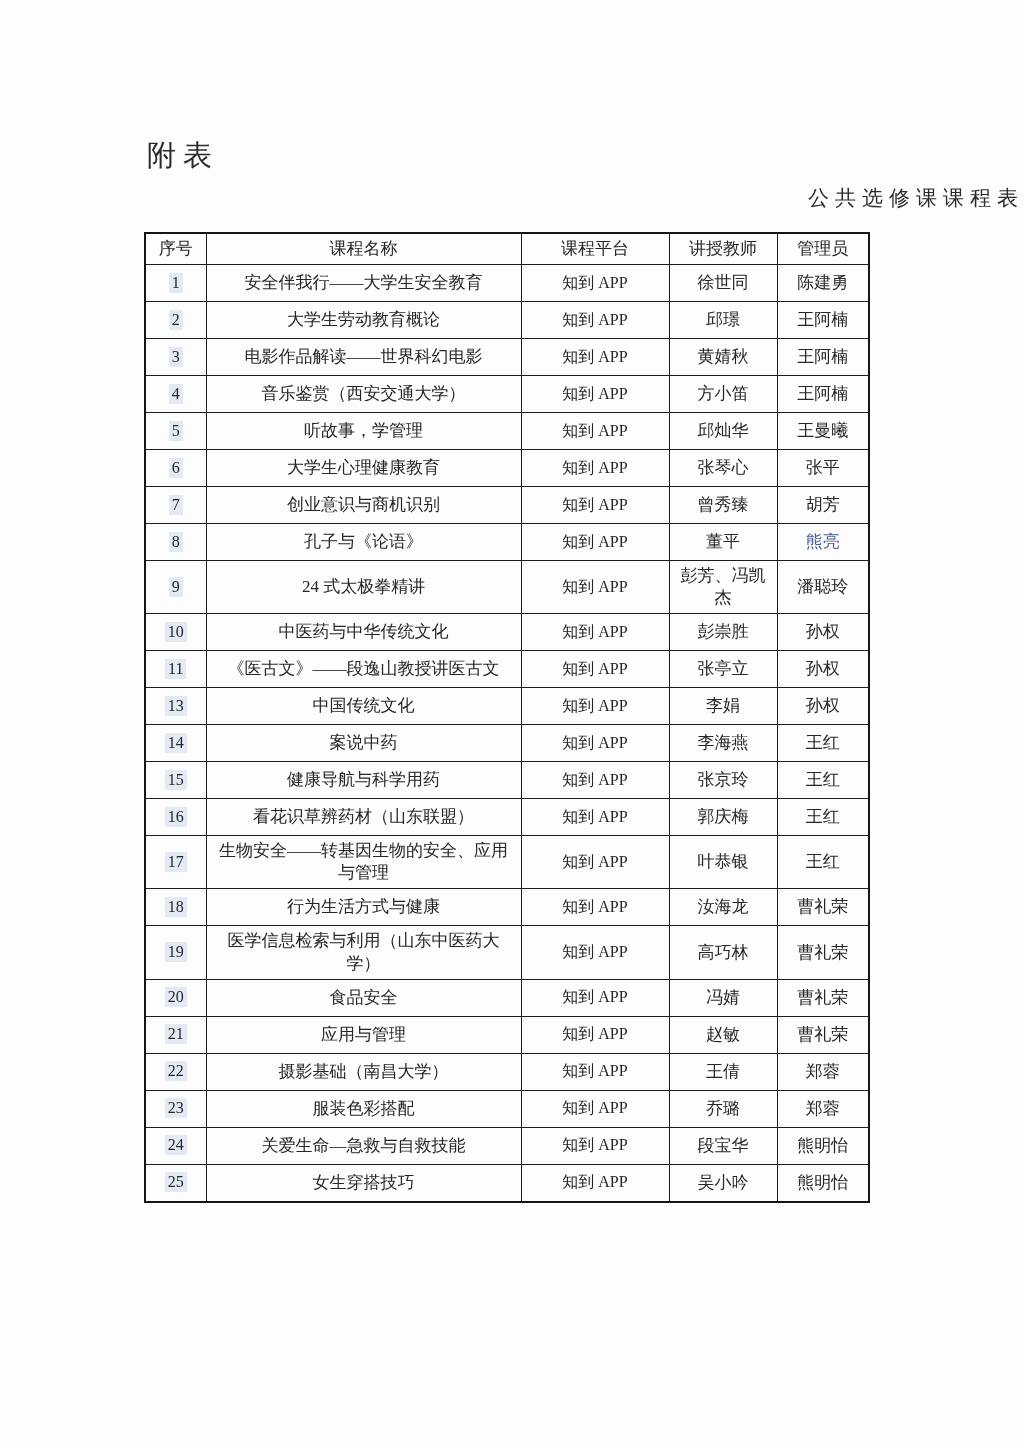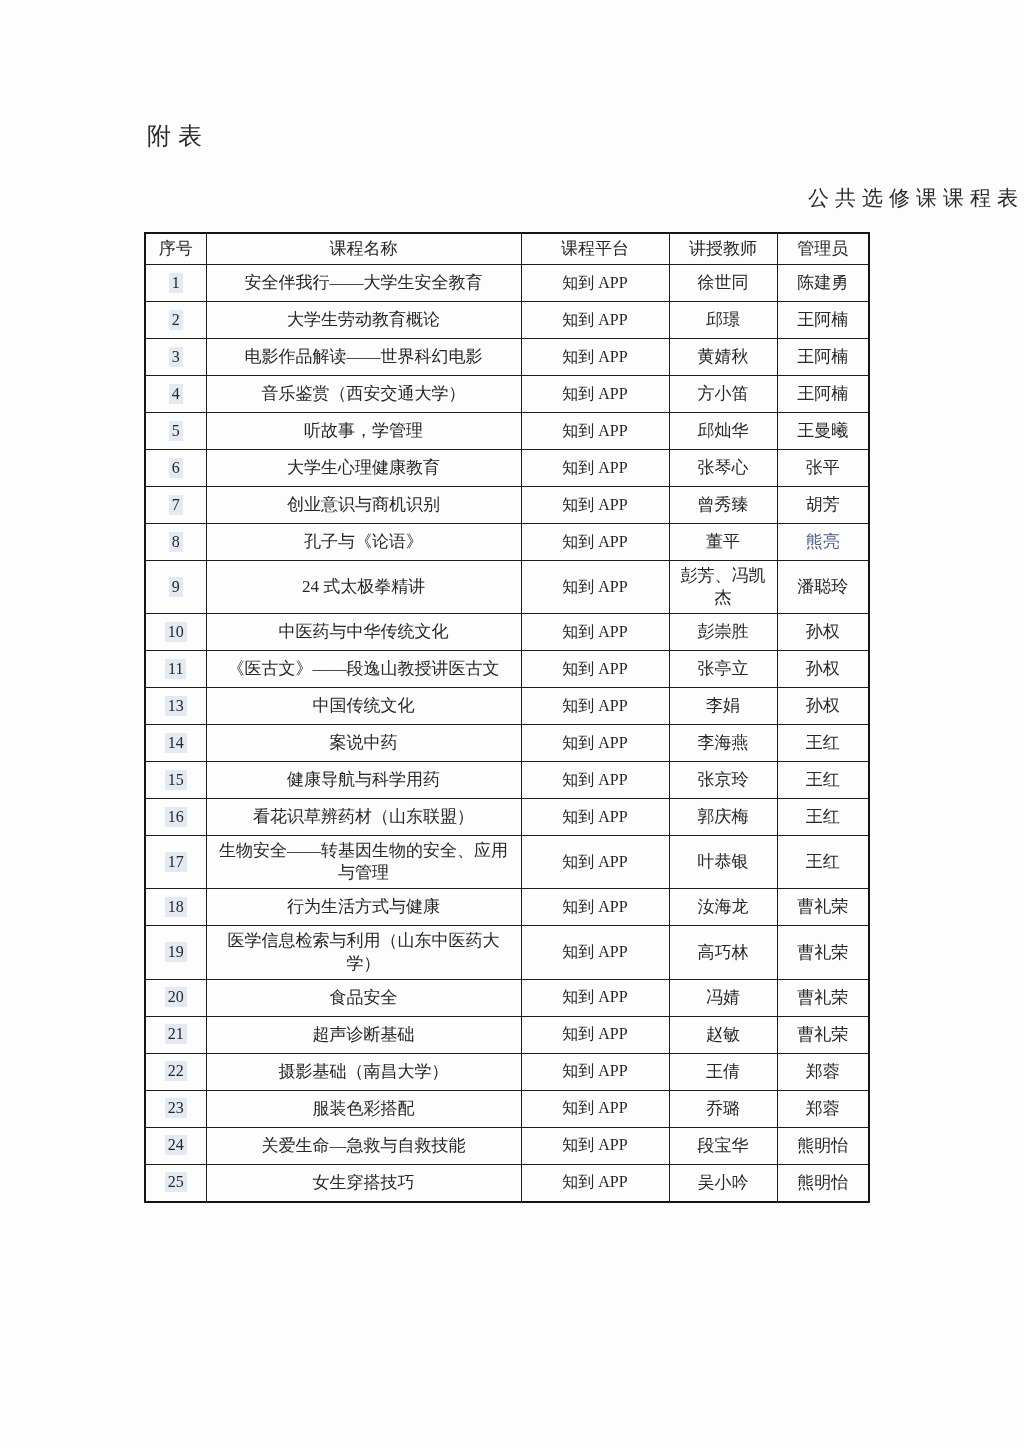--- a/index.html
+++ b/index.html
@@ -12,22 +12,22 @@
     width: 1024px;
     height: 1448px;
     background: #fdfdfd;
     font-family: "Liberation Serif", "DejaVu Serif", serif;
     color: #262626;
     overflow: hidden;
   }
   .appendix-label {
     position: absolute;
     left: 147px;
-    top: 120px;
-    font-size: 24px;
+    top: 136px;
+    font-size: 29px;
     letter-spacing: 7px;
     color: #2b2b2b;
   }
   .table-title {
     position: absolute;
     left: 0;
     top: 184px;
     width: 1024px;
     text-align: right;
     font-size: 21px;
@@ -271,21 +271,21 @@
     </td>
     <td class="col-course">食品安全</td>
     <td class="col-platform">知到 APP</td>
     <td class="col-teacher">冯婧</td>
     <td class="col-admin">曹礼荣</td>
   </tr>
         <tr>
     <td class="col-no">
       <span class="no-shade">21</span>
     </td>
-    <td class="col-course">超声诊断基础</td>
+    <td class="col-course">应用与管理</td>
     <td class="col-platform">知到 APP</td>
     <td class="col-teacher">赵敏</td>
     <td class="col-admin">曹礼荣</td>
   </tr>
         <tr>
     <td class="col-no">
       <span class="no-shade">22</span>
     </td>
     <td class="col-course">摄影基础（南昌大学）</td>
     <td class="col-platform">知到 APP</td>

